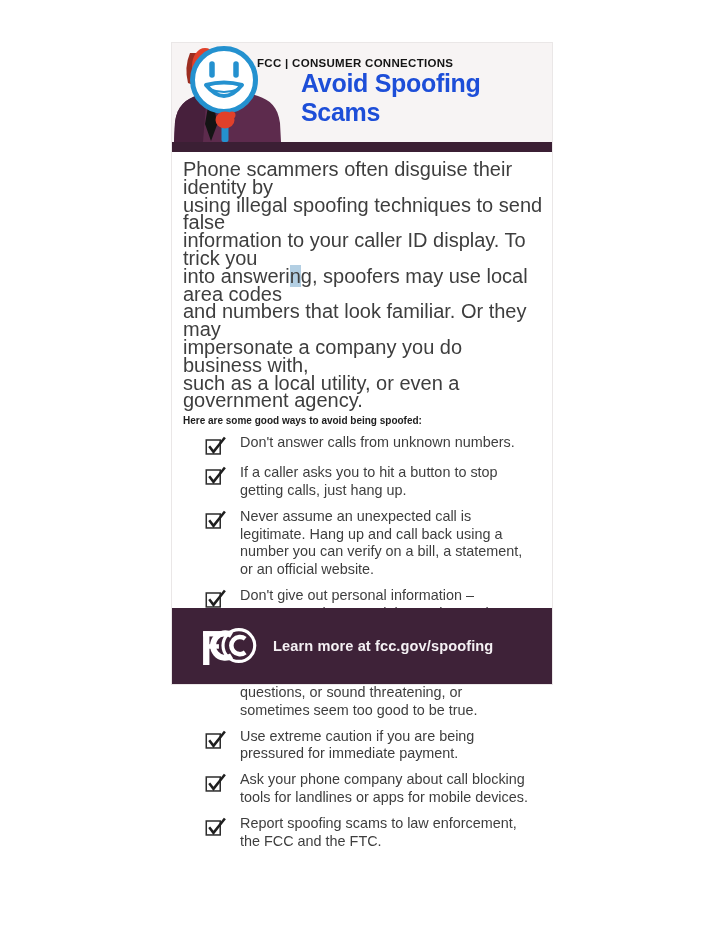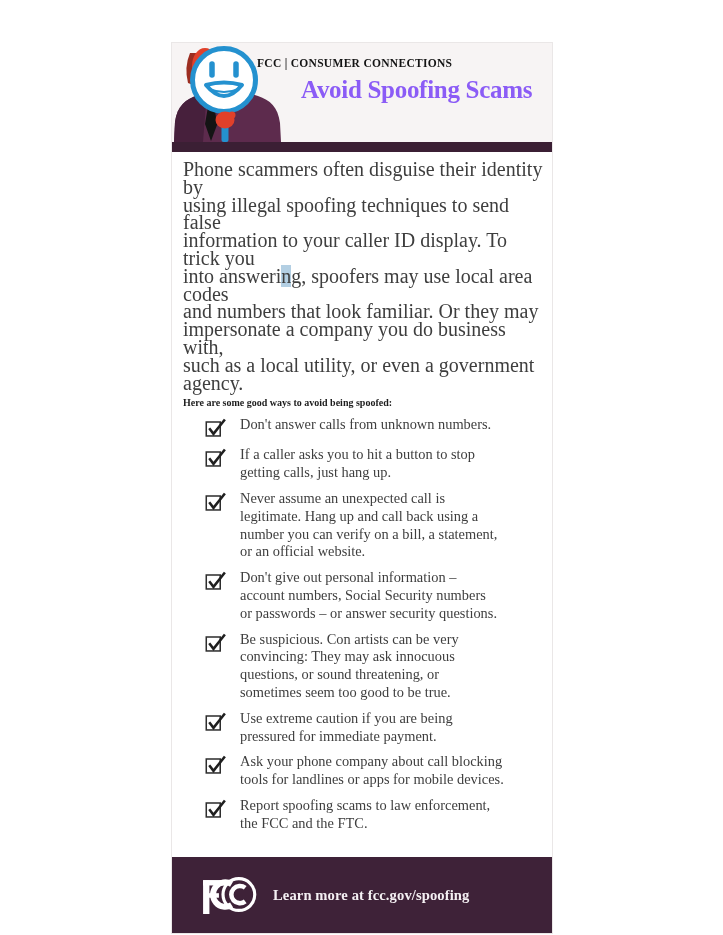--- a/index.html
+++ b/index.html
@@ -11,34 +11,34 @@
     --suit-dark:#47203C;
     --selection-highlight:#B3CFE3;
   }
   *{margin:0;padding:0;box-sizing:border-box;}
   html,body{background:#ffffff;}
   body{
     width:723px;height:935px;position:relative;
     font-family:"Liberation Sans", sans-serif;
   }
   .flyer{
-    position:absolute;left:171px;top:42px;width:382px;height:892px;
-    background:#ffffff;border:1px solid #eae7e7;font-family:Liberation Serif, serif;
+    position:absolute;left:171px;top:42px;width:382px;height:643px;
+    background:#ffffff;border:1px solid #eae7e7;
   }
   
   .flyer-header{
     position:relative;height:99px;background:#f7f4f4;overflow:hidden;
   }
   .illustration{position:absolute;left:2px;top:0;width:108px;height:99px;}
   .header-text{position:absolute;left:85px;top:14px;}
   .eyebrow{
     font-size:11.5px;font-weight:bold;color:#141414;letter-spacing:.3px;
   }
   .page-title{
-    margin-top:7px;font-size:25px;font-weight:bold;color:#8b5cf6;letter-spacing:-.3px;padding-left:44px;
+    font-size:25px;font-weight:bold;color:#1d4ed8;letter-spacing:-.3px;padding-left:44px;
   }
   .header-bar{height:10px;background:var(--brand-purple,#3B1F34);}
   
   .content{padding:9px 12px 0 11px;}
   .intro{
     font-size:20px;line-height:17.8px;color:#3e3e3e;
     white-space:pre-line;width:360px;
   }
   .intro .hl{background:var(--selection-highlight,#B3CFE3);}
   .section-heading{

